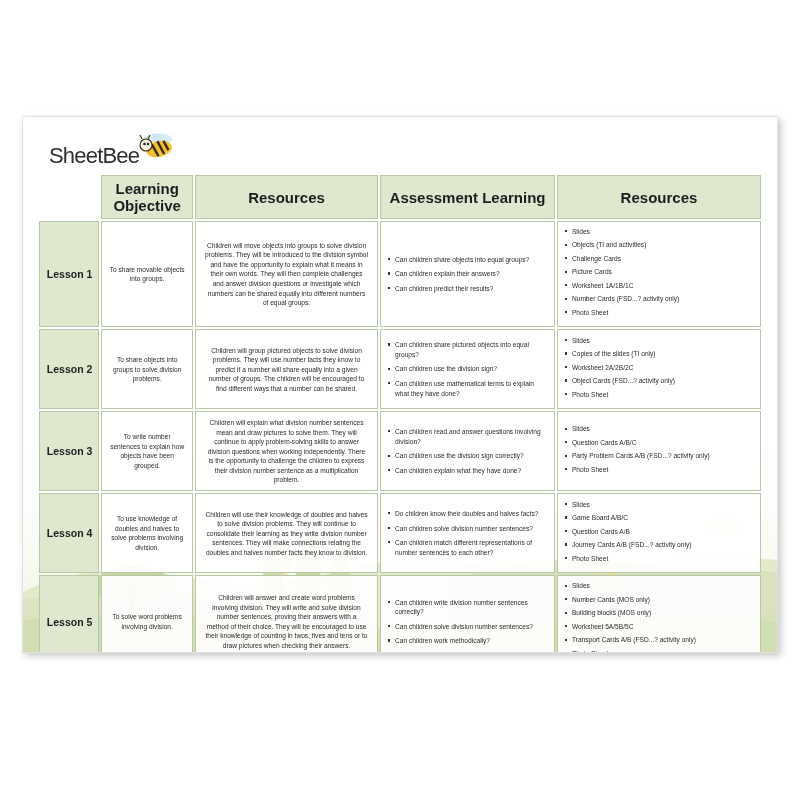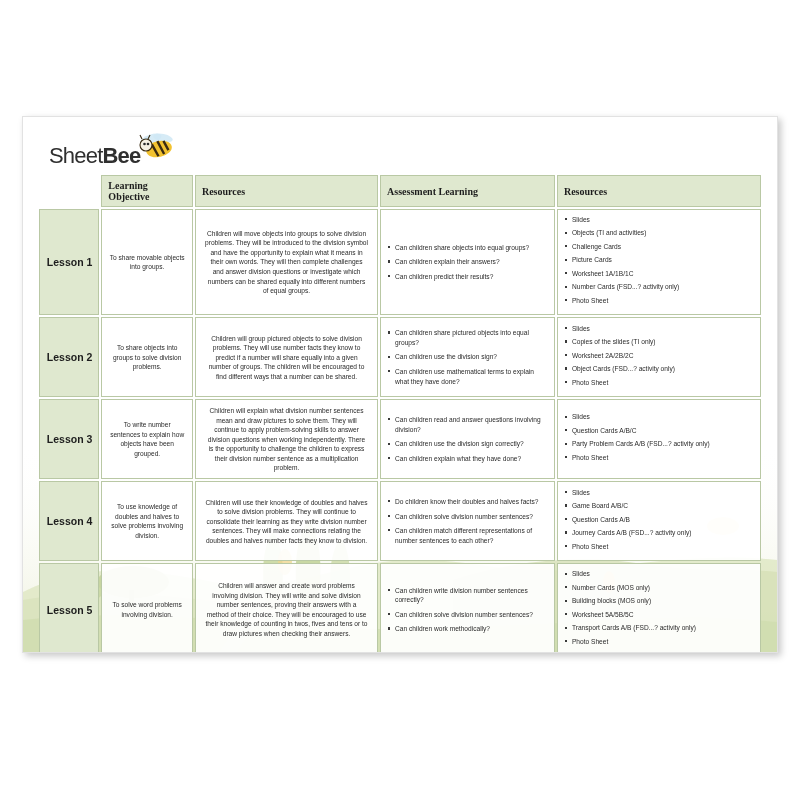--- a/index.html
+++ b/index.html
@@ -71,21 +71,21 @@
   }
   .logo-text {
     position: absolute;
     left: 0;
     top: 12px;
     font-size: 22px;
     letter-spacing: -0.8px;
     color: #2f2f2f;
     white-space: nowrap;
   }
-  .logo-text .bold { font-weight: bold; }
+  .logo-text .bold { font-weight: normal; }
   .logo-bee {
     position: absolute;
     right: 2px;
     top: 0px;
     width: 44px;
     height: 30px;
   }
 
   
   .table {
@@ -104,27 +104,26 @@
   }
   .col-lesson { width: 58px; }
   .col-lo     { width: 88px; }
   .col-ov     { width: 176px; }
   .col-aq     { width: 168px; }
   .col-res    { width: 196px; }
 
   thead th {
     background: #dfe8cf;
     border: 1px solid #b9c8a4;
-    font-size: 10px;
+    font-size: 15px;
     font-weight: bold;
     color: #1d1d1d;
-    text-align: left;
+    text-align: center;
     height: 17px;
     padding: 2px 4px;
-    font-family: Liberation Serif, serif;
   }
   thead th.spacer {
     background: transparent;
     border: none;
   }
 
   tbody td {
     border: 1px solid #b9c8a4;
     background: rgba(255,255,255,0.92);
     height: 80px;

